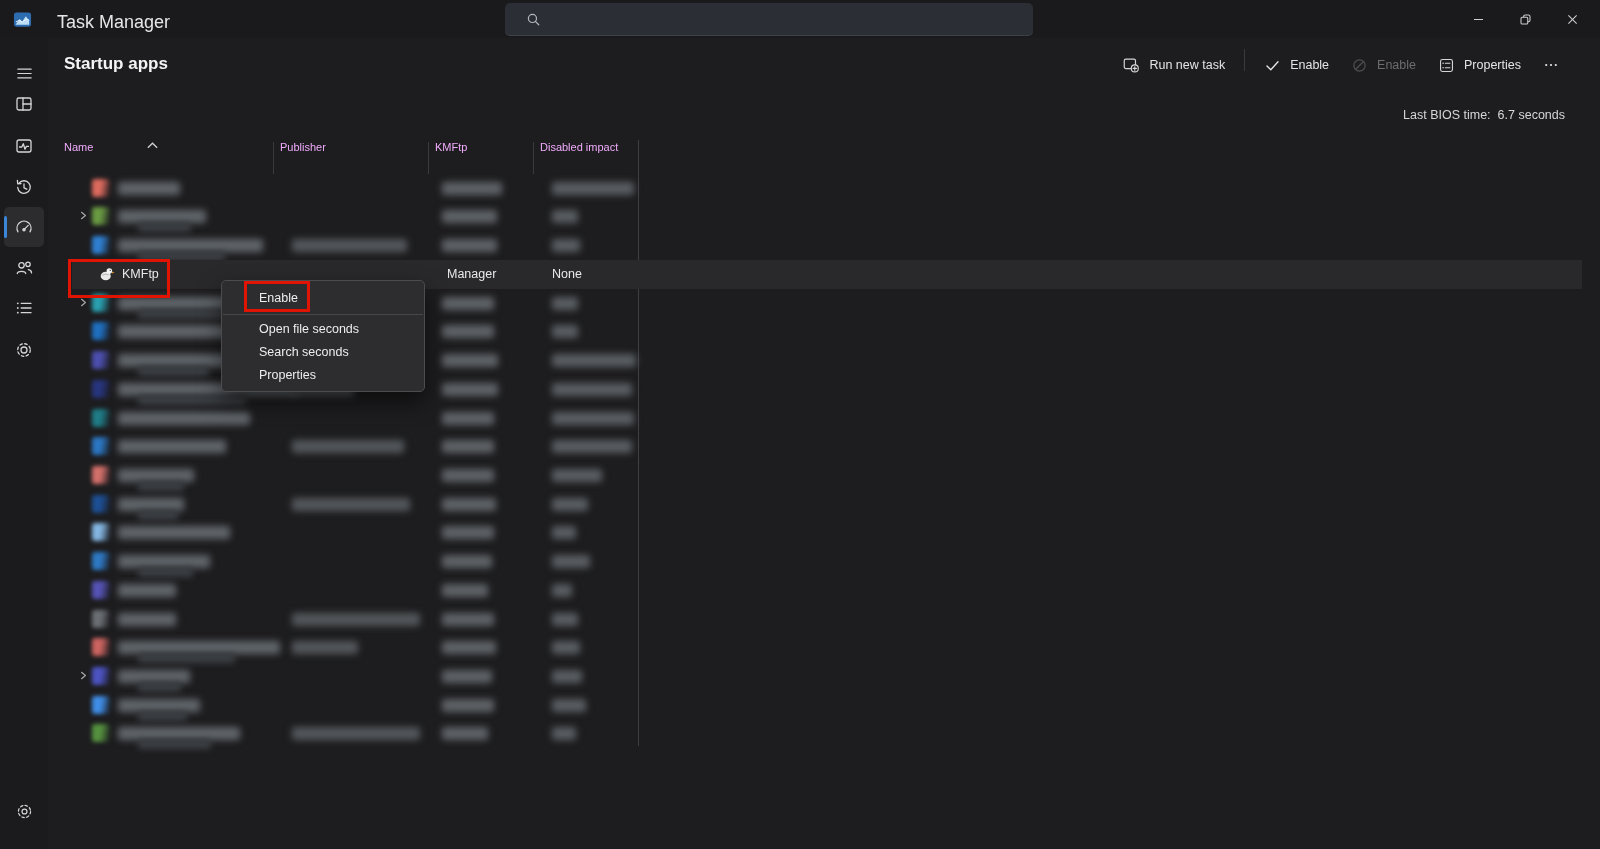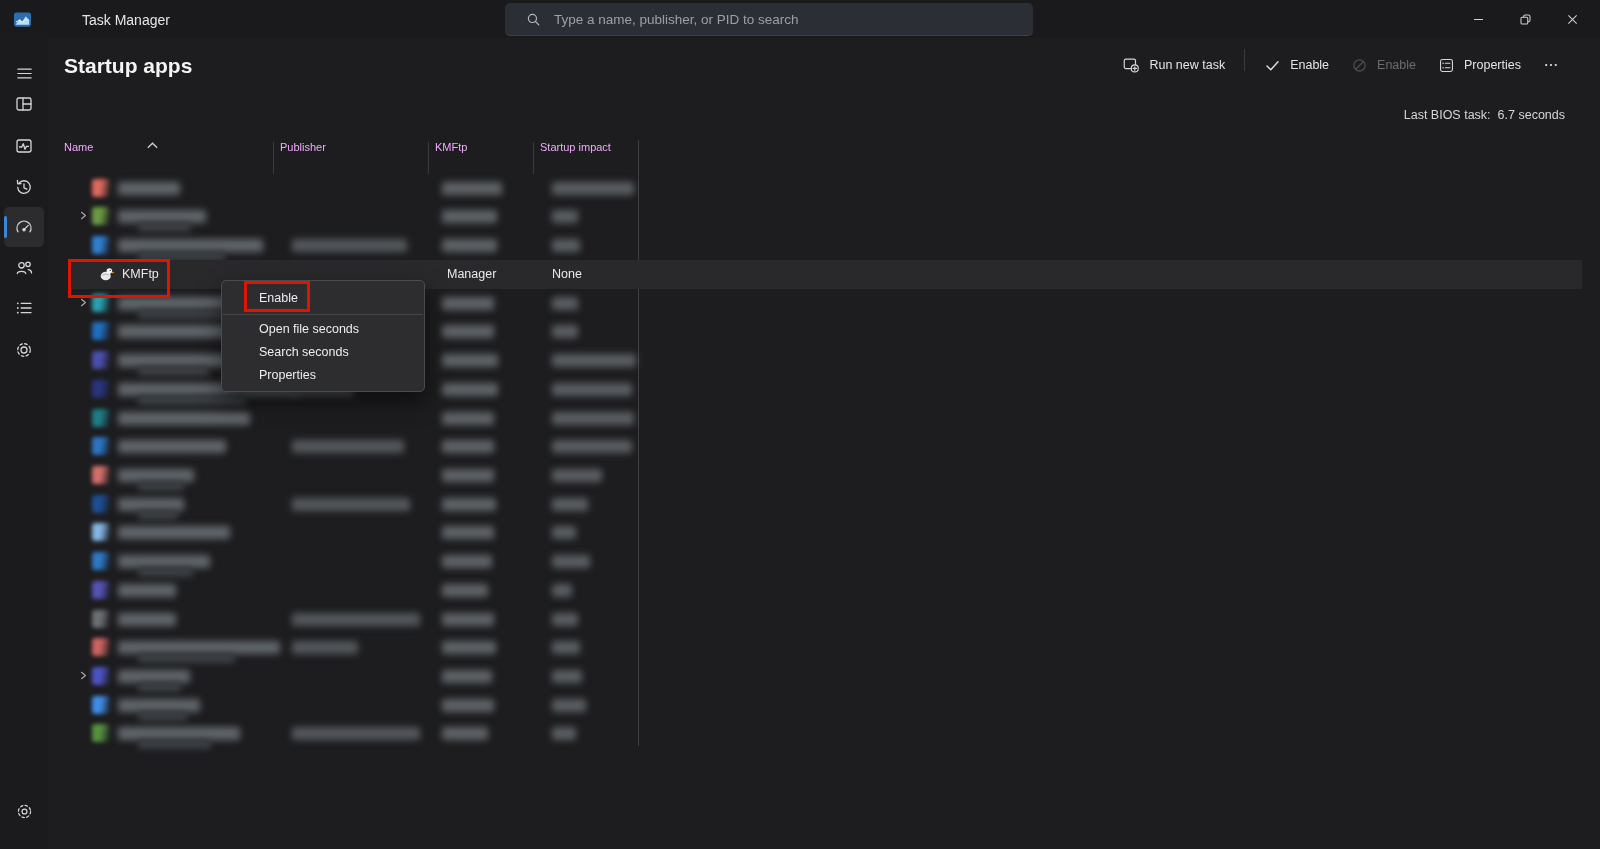--- a/index.html
+++ b/index.html
@@ -3,41 +3,41 @@
 <meta charset="utf-8">
 <style>
   * { margin:0; padding:0; box-sizing:border-box; }
   html,body { background:#000; }
   body { font-family:"Liberation Sans", sans-serif; }
   .app { position:relative; width:1600px; height:849px; background:#1d1d1f; overflow:hidden; color:#e8e8e8; }
 
   
   .titlebar { position:absolute; left:0; top:0; width:1600px; height:38px; background:#1a1a1c; z-index:5; }
   .tm-logo { position:absolute; left:13px; top:10px; width:19px; height:19px; }
-  .tm-title { position:absolute; left:57px; top:12px; font-size:14px; color:#e6e6e6;margin-left:25px; }
+  .tm-title { position:absolute; left:57px; top:12px; font-size:18px; color:#e6e6e6; }
   .searchbox { position:absolute; left:505px; top:3px; width:528px; height:33px; background:#2b2f35;
                border-radius:5px; border-bottom:1px solid #3d424a; display:flex; align-items:center; }
   .searchbox svg { margin-left:21px; flex:0 0 auto; }
   .searchbox input { flex:1; margin-left:13px; background:transparent; border:none; outline:none;
                      color:#e6e6e6; font-size:13.5px; font-family:"Liberation Sans",sans-serif; }
   .searchbox input::placeholder { color:#9aa0a6; }
   .wincontrols { position:absolute; right:4px; top:0; height:38px; display:flex; }
   .winbtn { width:47px; height:38px; display:flex; align-items:center; justify-content:center; }
 
   
   .sidebar { position:absolute; left:0; top:38px; width:48px; height:811px; background:#1b1b1d; z-index:4; }
   .navitem { position:absolute; left:4px; width:40px; height:40px; border-radius:5px;
              display:flex; align-items:center; justify-content:center; }
   .navitem.selected { background:#2c2c2f; }
   .navitem.selected::before { content:""; position:absolute; left:0; top:9px; width:3px; height:22px;
                               border-radius:2px; background:#3b86d6; }
 
   
   .content { position:absolute; left:48px; top:38px; width:1552px; height:811px; background:#1d1d1f; }
-  .page-title { position:absolute; left:16px; top:16px; font-size:21px; font-weight:700; color:#f4f4f4; }
+  .page-title { position:absolute; left:16px; top:16px; font-size:17px; font-weight:700; color:#f4f4f4; }
   .toolbar { position:absolute; right:30px; top:11px; display:flex; height:32px; }
   .tbtn { display:flex; align-items:center; gap:9px; padding:7px 11px; border-radius:4px; font-size:12.5px; color:#e4e4e4; }
   .tbtn.disabled { color:#6d6d6d; }
   .tbtn.disabled svg { opacity:.45; }
   .tb-divider { width:1px; height:22px; background:#3a3a3c; margin:0 8px; }
   .bios { position:absolute; right:35px; top:70px; font-size:12.5px; color:#d6d6d6; }
   .bios b { font-weight:400; margin-left:7px; }
 
   
   .col-header { position:absolute; top:103px; font-size:11px; color:#f0abfc; }
@@ -89,21 +89,20 @@
         <path d="M3,12.5 L6.5,11 L10,12.8 L14,9.5 L17,10.8" stroke="#e8f4fc" stroke-width="1" fill="none"></path>
       </svg>
     </div>
     <div class="tm-title">Task Manager</div>
 
     <div class="searchbox">
       <svg width="15" height="15" viewBox="0 0 20 20" fill="none" stroke="#b4b9bd" stroke-width="1.6" stroke-linecap="round">
         <circle cx="8.6" cy="8.6" r="5.4"></circle>
           <line x1="12.8" y1="12.8" x2="17" y2="17"></line>
       </svg>
-      <input type="text" placeholder="Type a name, publisher, or PID to search" style="">
     </div>
 
     <div class="wincontrols">
       <div class="winbtn">
         <svg width="15" height="15" viewBox="0 0 20 20" stroke="#d0d0d0" stroke-width="1.4">
             <line x1="4" y1="10" x2="16" y2="10"></line>
           </svg>
       </div>
       <div class="winbtn">
         <svg width="15" height="15" viewBox="0 0 20 20" fill="none" stroke="#d0d0d0" stroke-width="1.4">
@@ -257,32 +256,32 @@
             <svg width="16" height="16" viewBox="0 0 20 20">
               <circle cx="4" cy="10" r="1.4" fill="#e4e4e4"></circle>
               <circle cx="10" cy="10" r="1.4" fill="#e4e4e4"></circle>
               <circle cx="16" cy="10" r="1.4" fill="#e4e4e4"></circle>
             </svg>
           </span>
       </div>
     </div>
 
     <div class="bios">
-      <span>Last BIOS task:</span><b>6.7 seconds</b>
+      <span>Last BIOS time:</span><b>6.7 seconds</b>
     </div>
 
     <div class="sort-caret">
       <svg width="13" height="9" viewBox="0 0 14 9" fill="none" stroke="#cfcfcf" stroke-width="1.4">
           <polyline points="2,7 7,2 12,7"></polyline>
         </svg>
     </div>
     <div class="col-header" style="left:16px">Name</div>
     <div class="col-header" style="left:232px">Publisher</div>
     <div class="col-header" style="left:387px">KMFtp</div>
-    <div class="col-header" style="left:492px">Startup impact</div>
+    <div class="col-header" style="left:492px">Disabled impact</div>
     <div class="vsep short" style="left:225px"></div>
     <div class="vsep short" style="left:380px"></div>
     <div class="vsep short" style="left:485px"></div>
     <div class="vsep long" style="left:590px"></div>
 
     <div class="rows" id="rows">
         <div class="row" style="top: 135.7px;">
           <span class="ricon" style="background:linear-gradient(100deg, #dd6a5e 48%, rgba(28,28,32,.92))"></span>
           <span class="blur nm" style="width:62px"></span>
           <span class="blur st" style="width:60px"></span>

